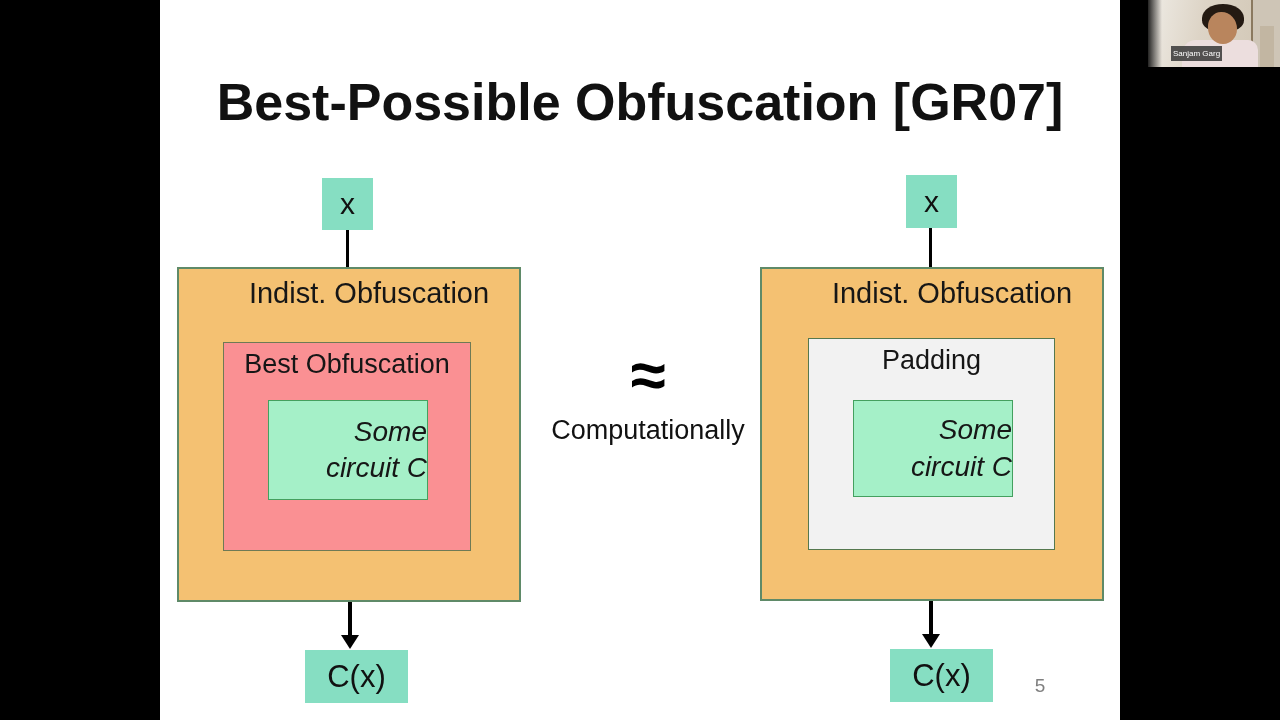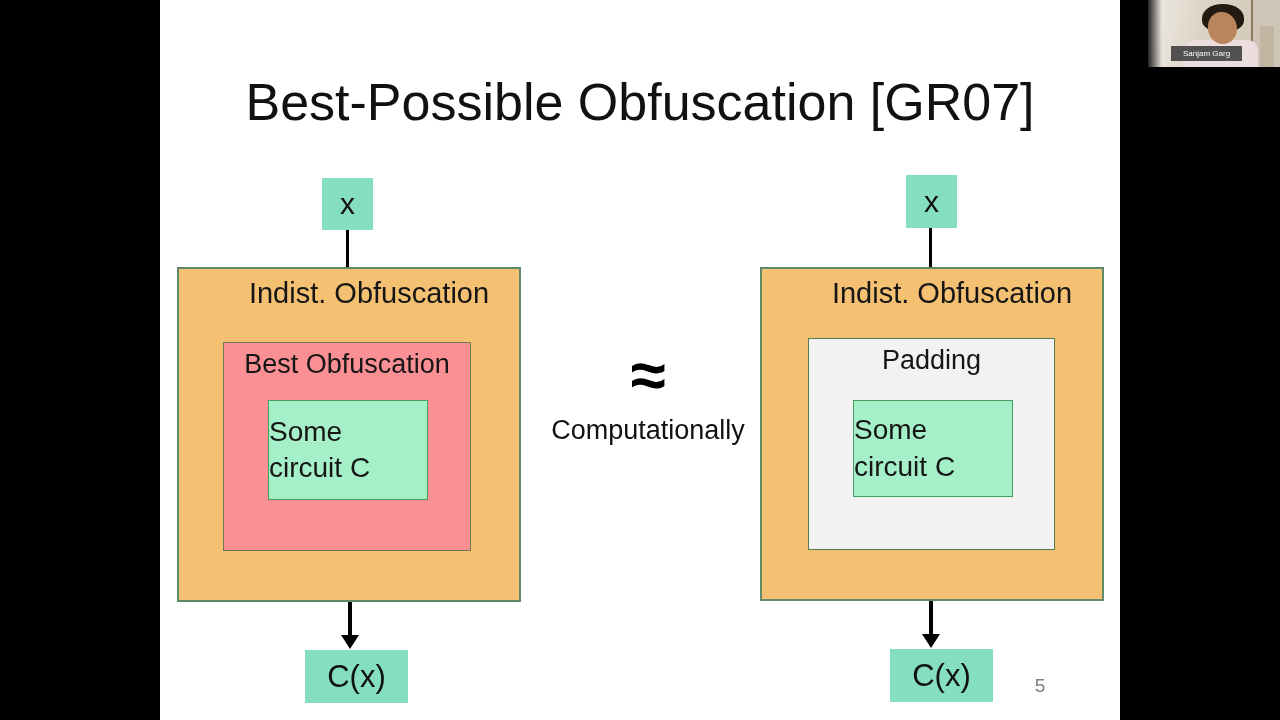--- a/index.html
+++ b/index.html
@@ -8,21 +8,21 @@
     font-family:"Liberation Sans","DejaVu Sans",sans-serif;
     overflow:hidden;color:#161616;
   }
   .abs{position:absolute;box-sizing:border-box;}
 
   
   .slide{left:160px;top:0;width:960px;height:720px;background:#ffffff;}
 
   .title{
     left:160px;top:72px;width:960px;text-align:center;
-    font-size:52px;font-weight:400;letter-spacing:0px;color:#111;
+    font-size:52px;font-weight:700;letter-spacing:0px;color:#111;
   }
 
   
   .io-box{
     background:var(--io-fill,#86dec2);
     display:flex;align-items:center;justify-content:center;
     font-size:30px;color:#111;
   }
 
   .connector{width:3px;background:#000;}
@@ -42,22 +42,22 @@
   .pad-box{
     background:var(--padding-fill,#f2f2f2);
     border:1.5px solid var(--padding-border,#55784e);
     text-align:center;
   }
   .inner-label{font-size:27px;margin-top:6px;}
 
   .circuit-box{
     background:var(--circuit-fill,#a5f0c8);
     border:1.5px solid var(--circuit-border,#44a05f);
-    display:flex;flex-direction:column;align-items:flex-start;justify-content:center;
-    font-size:28px;line-height:1.3;
+    display:flex;flex-direction:column;align-items:flex-end;justify-content:center;
+    font-size:28px;line-height:1.3;font-style:italic;
   }
 
   .arrow-stem{width:4px;background:#000;}
   .arrow-head{
     width:0;height:0;
     border-left:9px solid transparent;border-right:9px solid transparent;
     border-top:14px solid #000;
   }
 
   .approx{
@@ -86,21 +86,21 @@
   .door-line{left:103px;top:0;width:2px;height:67px;background:#8a795f;}
   .door-panel{left:105px;top:0;width:27px;height:67px;background:#cec5b6;}
   .door-inner{left:112px;top:26px;width:14px;height:41px;background:#c2b6a2;}
   .hair{left:54px;top:4px;width:42px;height:28px;background:#241a12;
     border-radius:50% 50% 42% 42%;}
   .face{left:60px;top:12px;width:29px;height:32px;background:#b9855d;
     border-radius:46% 54% 48% 52%;}
   .shirt{left:34px;top:40px;width:76px;height:27px;background:#ecdede;
     border-radius:14px 10px 0 0;}
   .name-tag{
-    left:23px;top:46px;height:15px;padding:0 12px;
+    left:23px;top:46px;height:15px;padding:0 2px;
     background:rgba(55,55,55,0.85);color:#fff;
     font-size:8px;line-height:15px;white-space:nowrap;
   }
 </style>
 </head>
 <body>
 
 <div class="abs slide">
 
   <div class="abs title" style="left:0;top:72px;">Best-Possible Obfuscation [GR07]</div>

